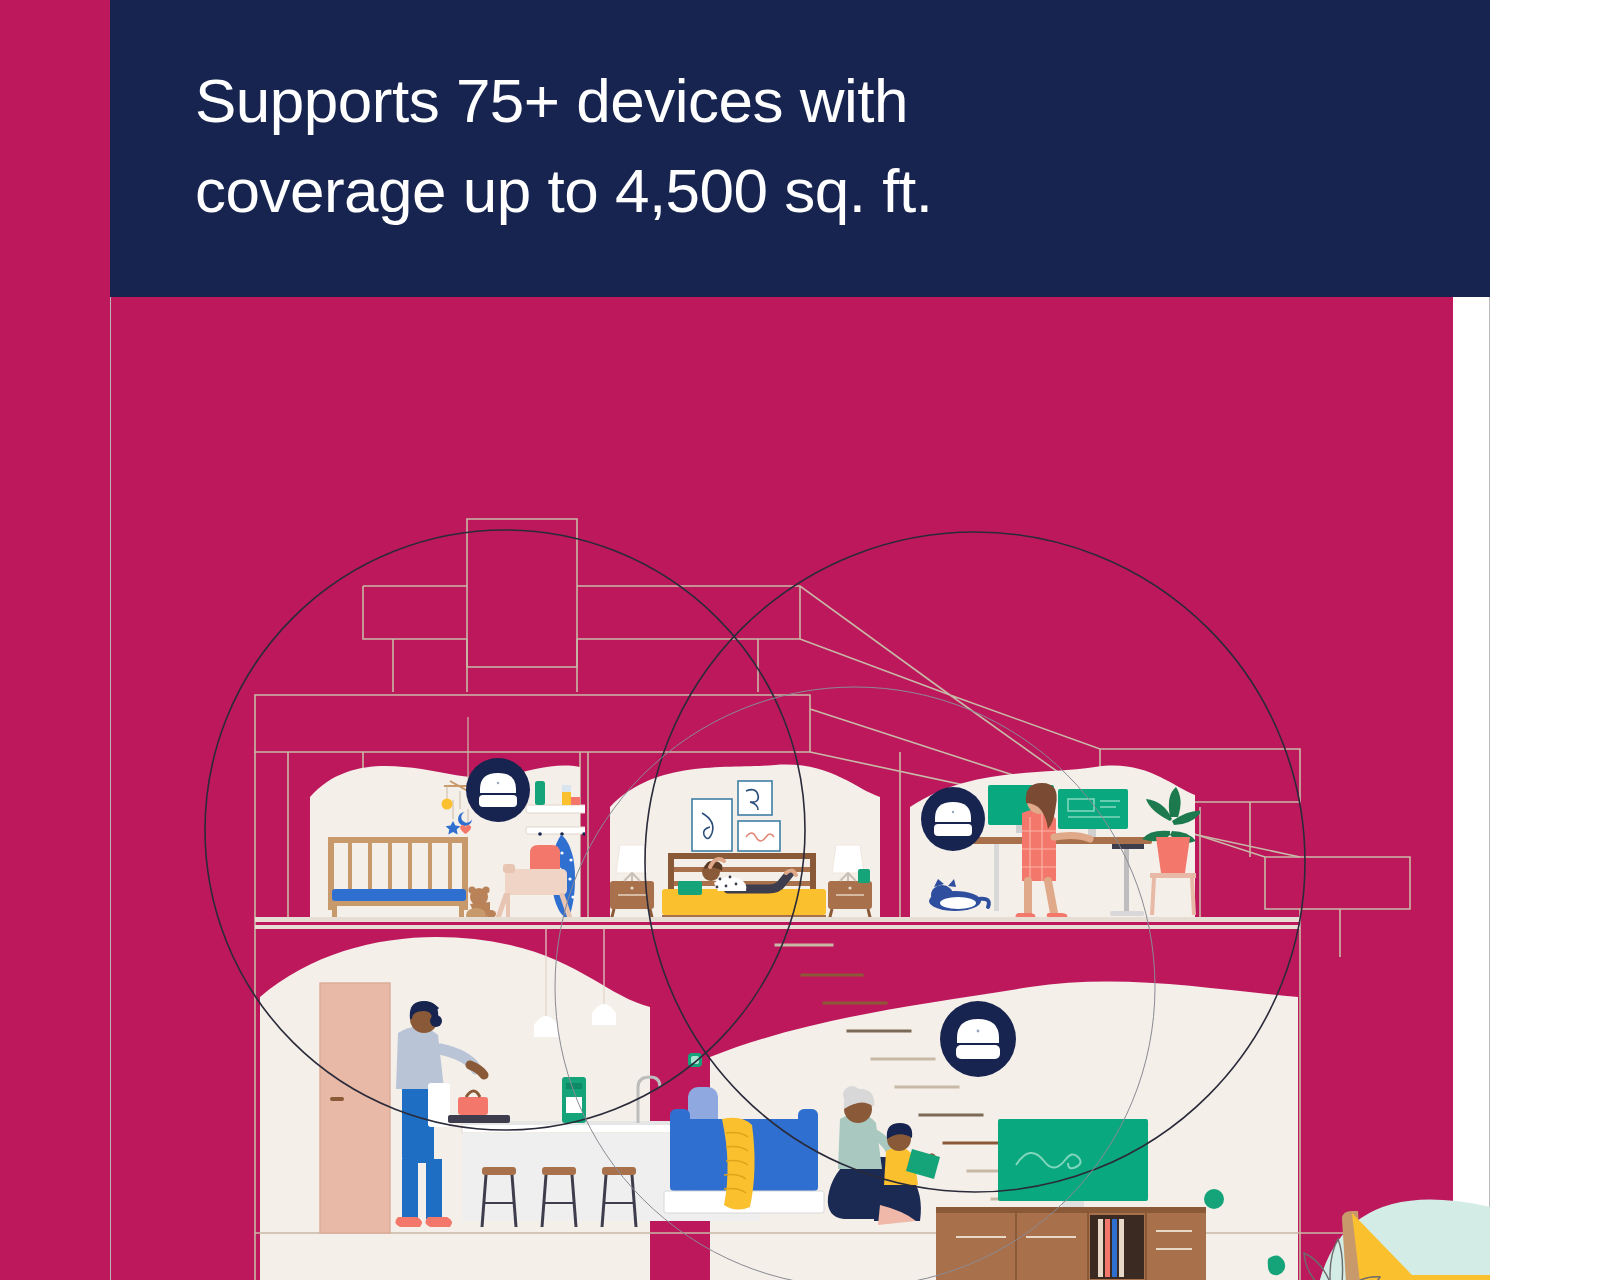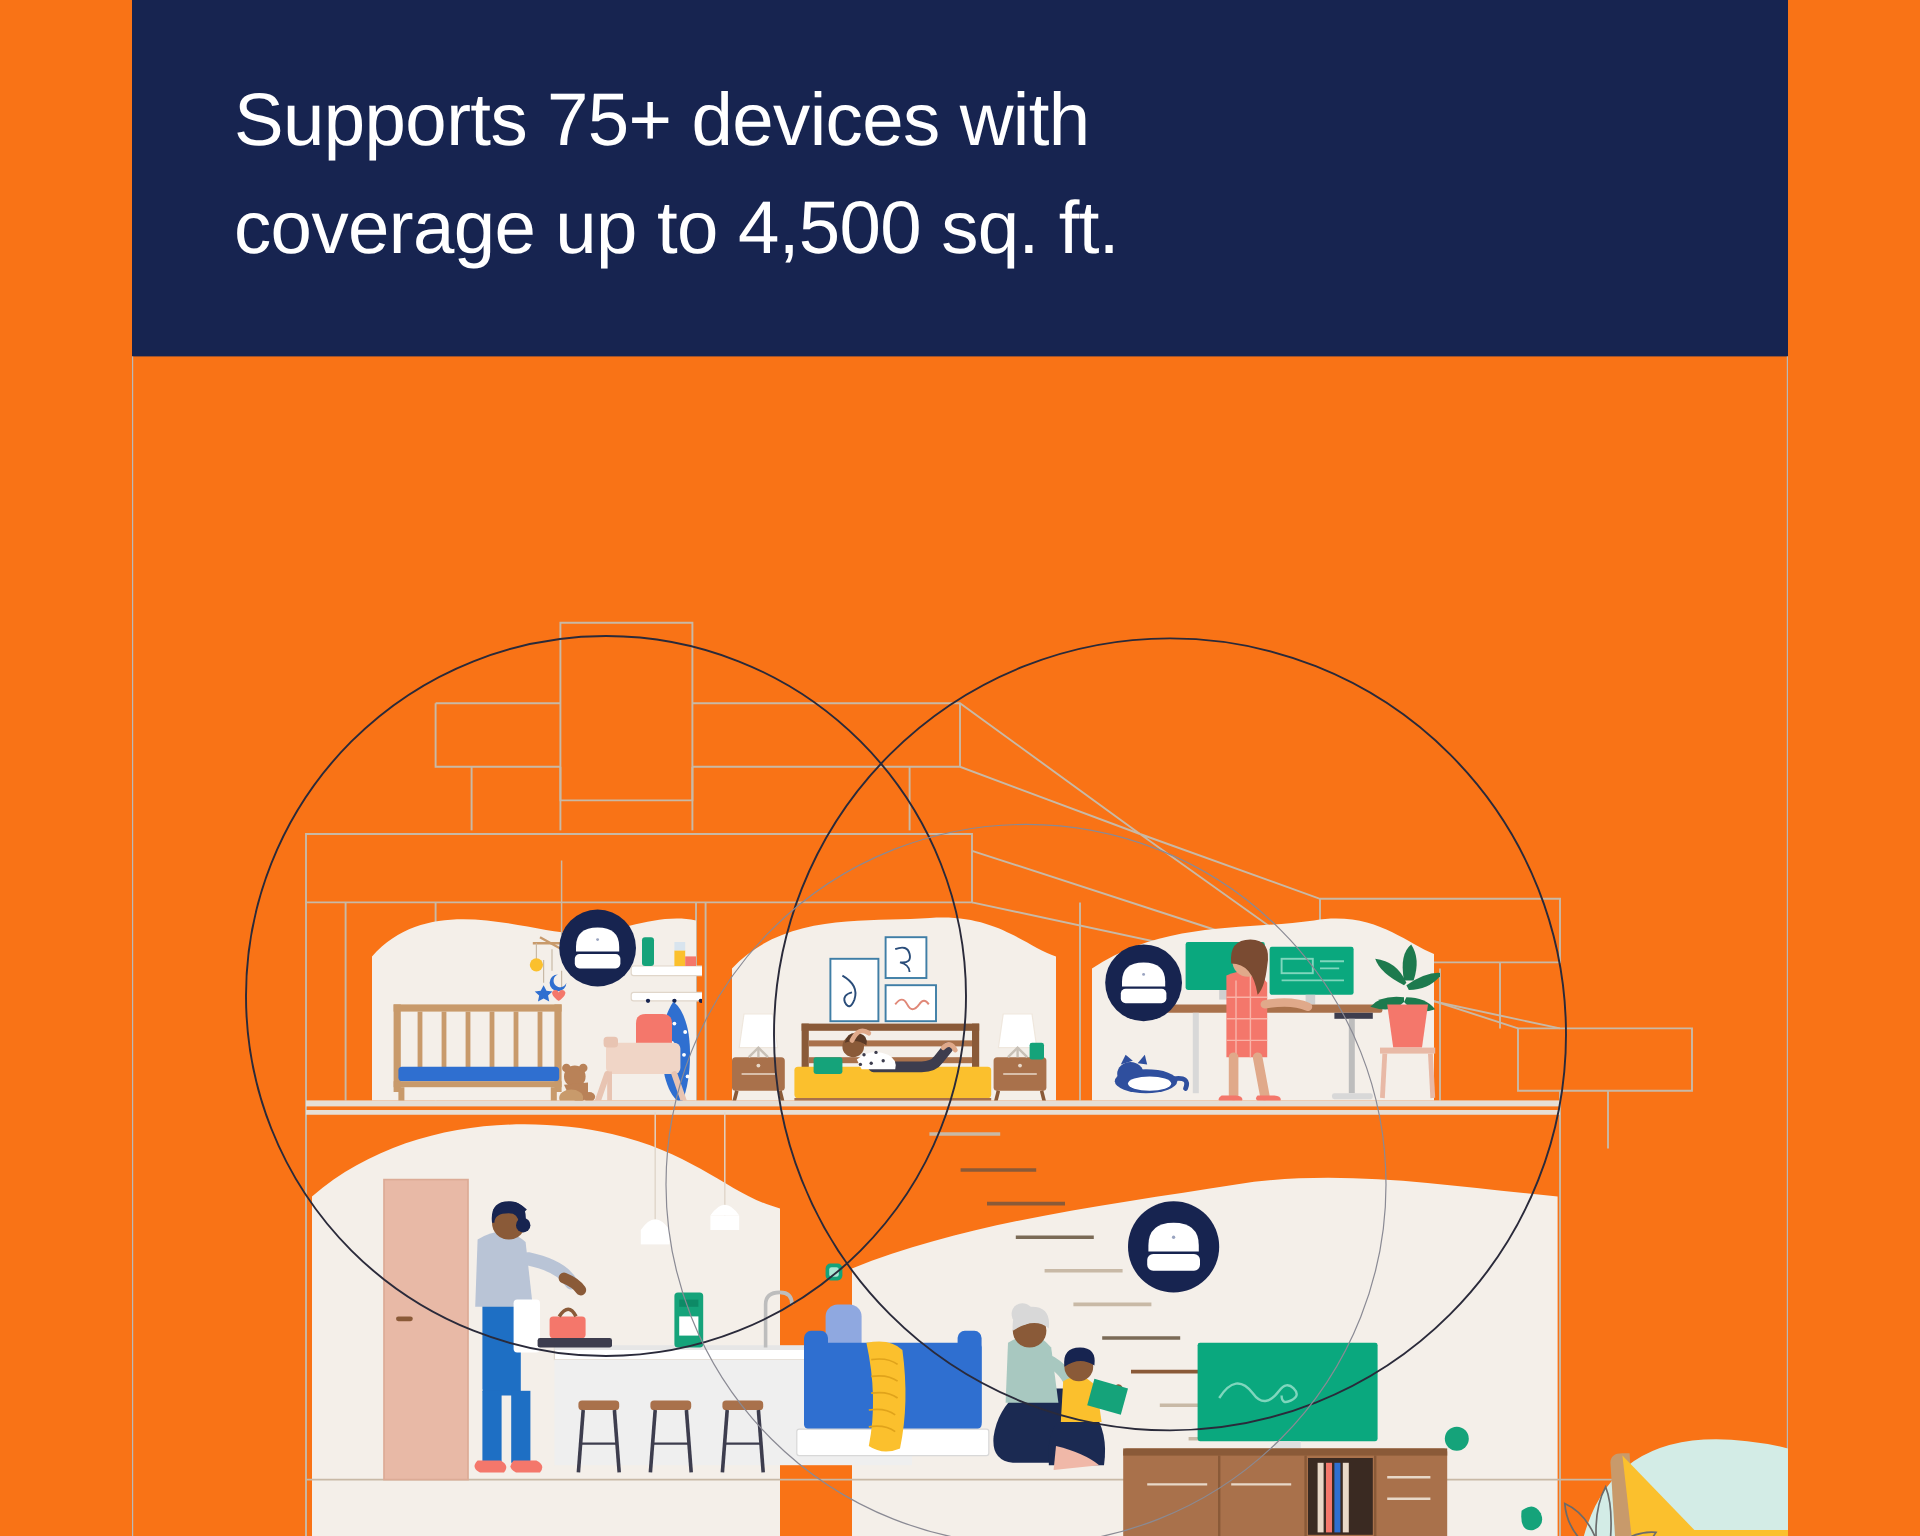--- a/index.html
+++ b/index.html
@@ -10,23 +10,24 @@
   }
   body {
     width: 1600px;
     height: 1280px;
     font-family: "Liberation Sans", sans-serif;
     overflow: hidden;
     position: relative;
   }
   #page {
     position: relative;
-    width: 1600px;
+    width: 1441px;
     height: 1280px;
-    background: #f97316;
+    background: #be185d;
+    padding-left: 12px;
   }
   
   #banner {
     position: absolute;
     left: 110px;
     top: 0;
     width: 1380px;
     height: 297px;
     background: #172450;
     box-sizing: border-box;

